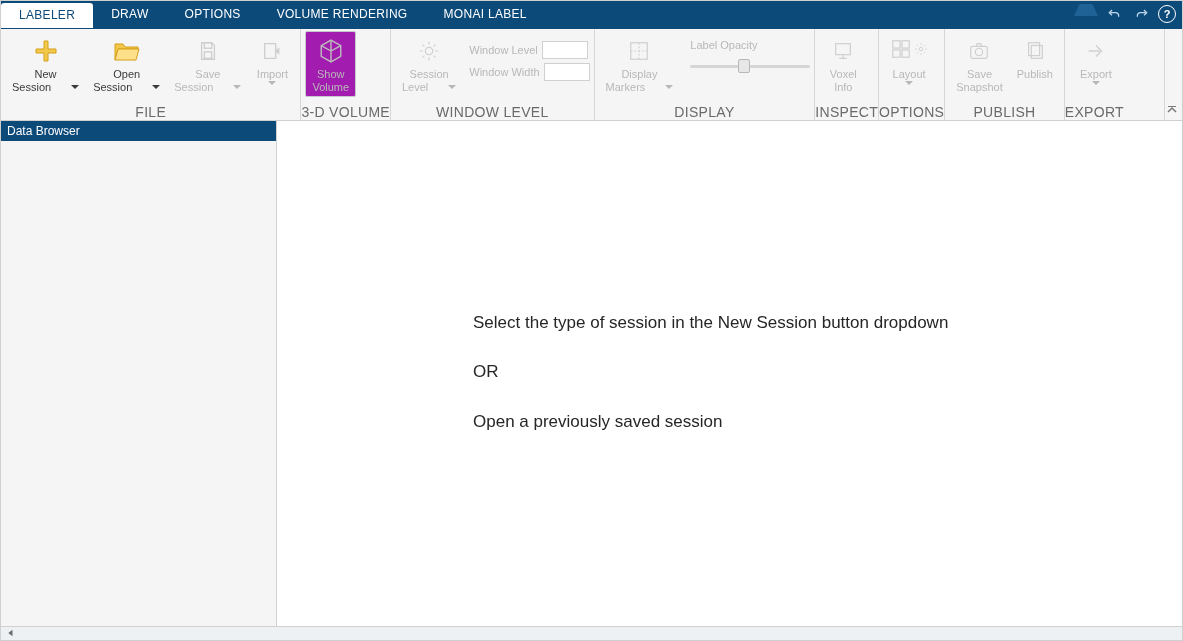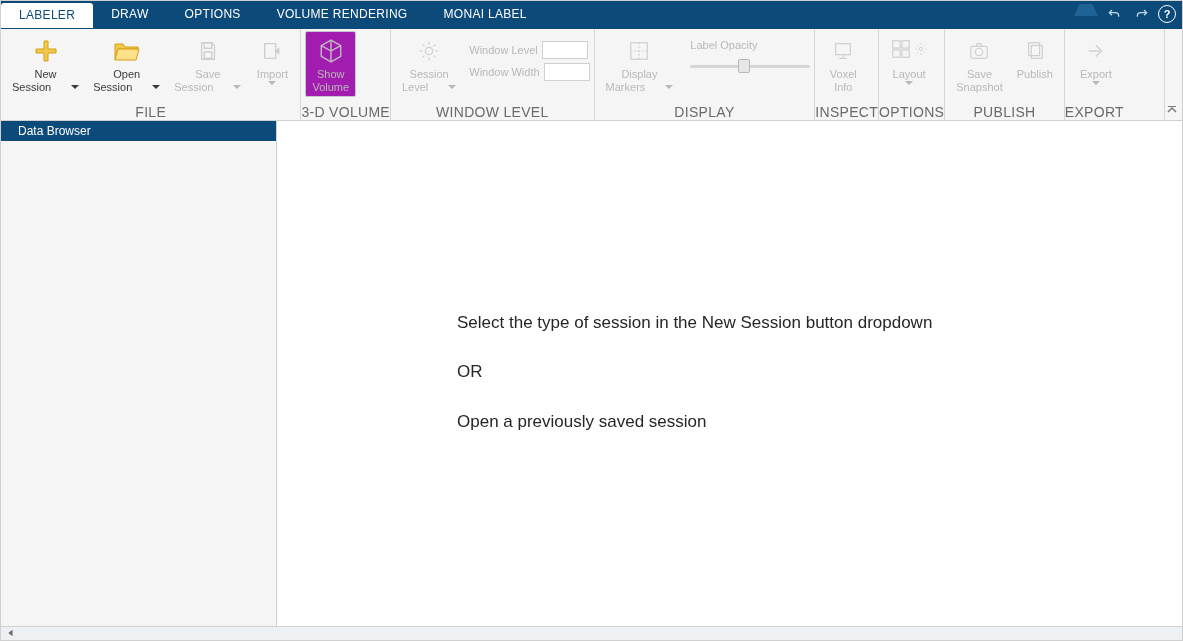--- a/index.html
+++ b/index.html
@@ -157,34 +157,34 @@
   width: 276px;
   background: #f5f5f5;
   border-right: 1px solid #d0d0d0;
   display: flex; flex-direction: column;
 }
 .sidebar-header {
   height: 20px;
   background: #0c4a7a;
   color: #fff;
   font-size: 12px;
-  padding-left: 17px;
+  padding-left: 6px;
   display: flex;
   align-items: center;
 }
 .sidebar-body { flex: 1; background: #f5f5f5; }
 .canvas {
   flex: 1;
   background: #fff;
   position: relative;
   padding: 0;
 }
 .canvas-msg {
   position: absolute;
-  left: 180px;
+  left: 196px;
   top: 190px;
   font-size: 17px;
   color: #262626;
   line-height: 1.4;
 }
 .canvas-msg p { margin-bottom: 26px; }
 
 
 .statusbar {
   height: 14px;

